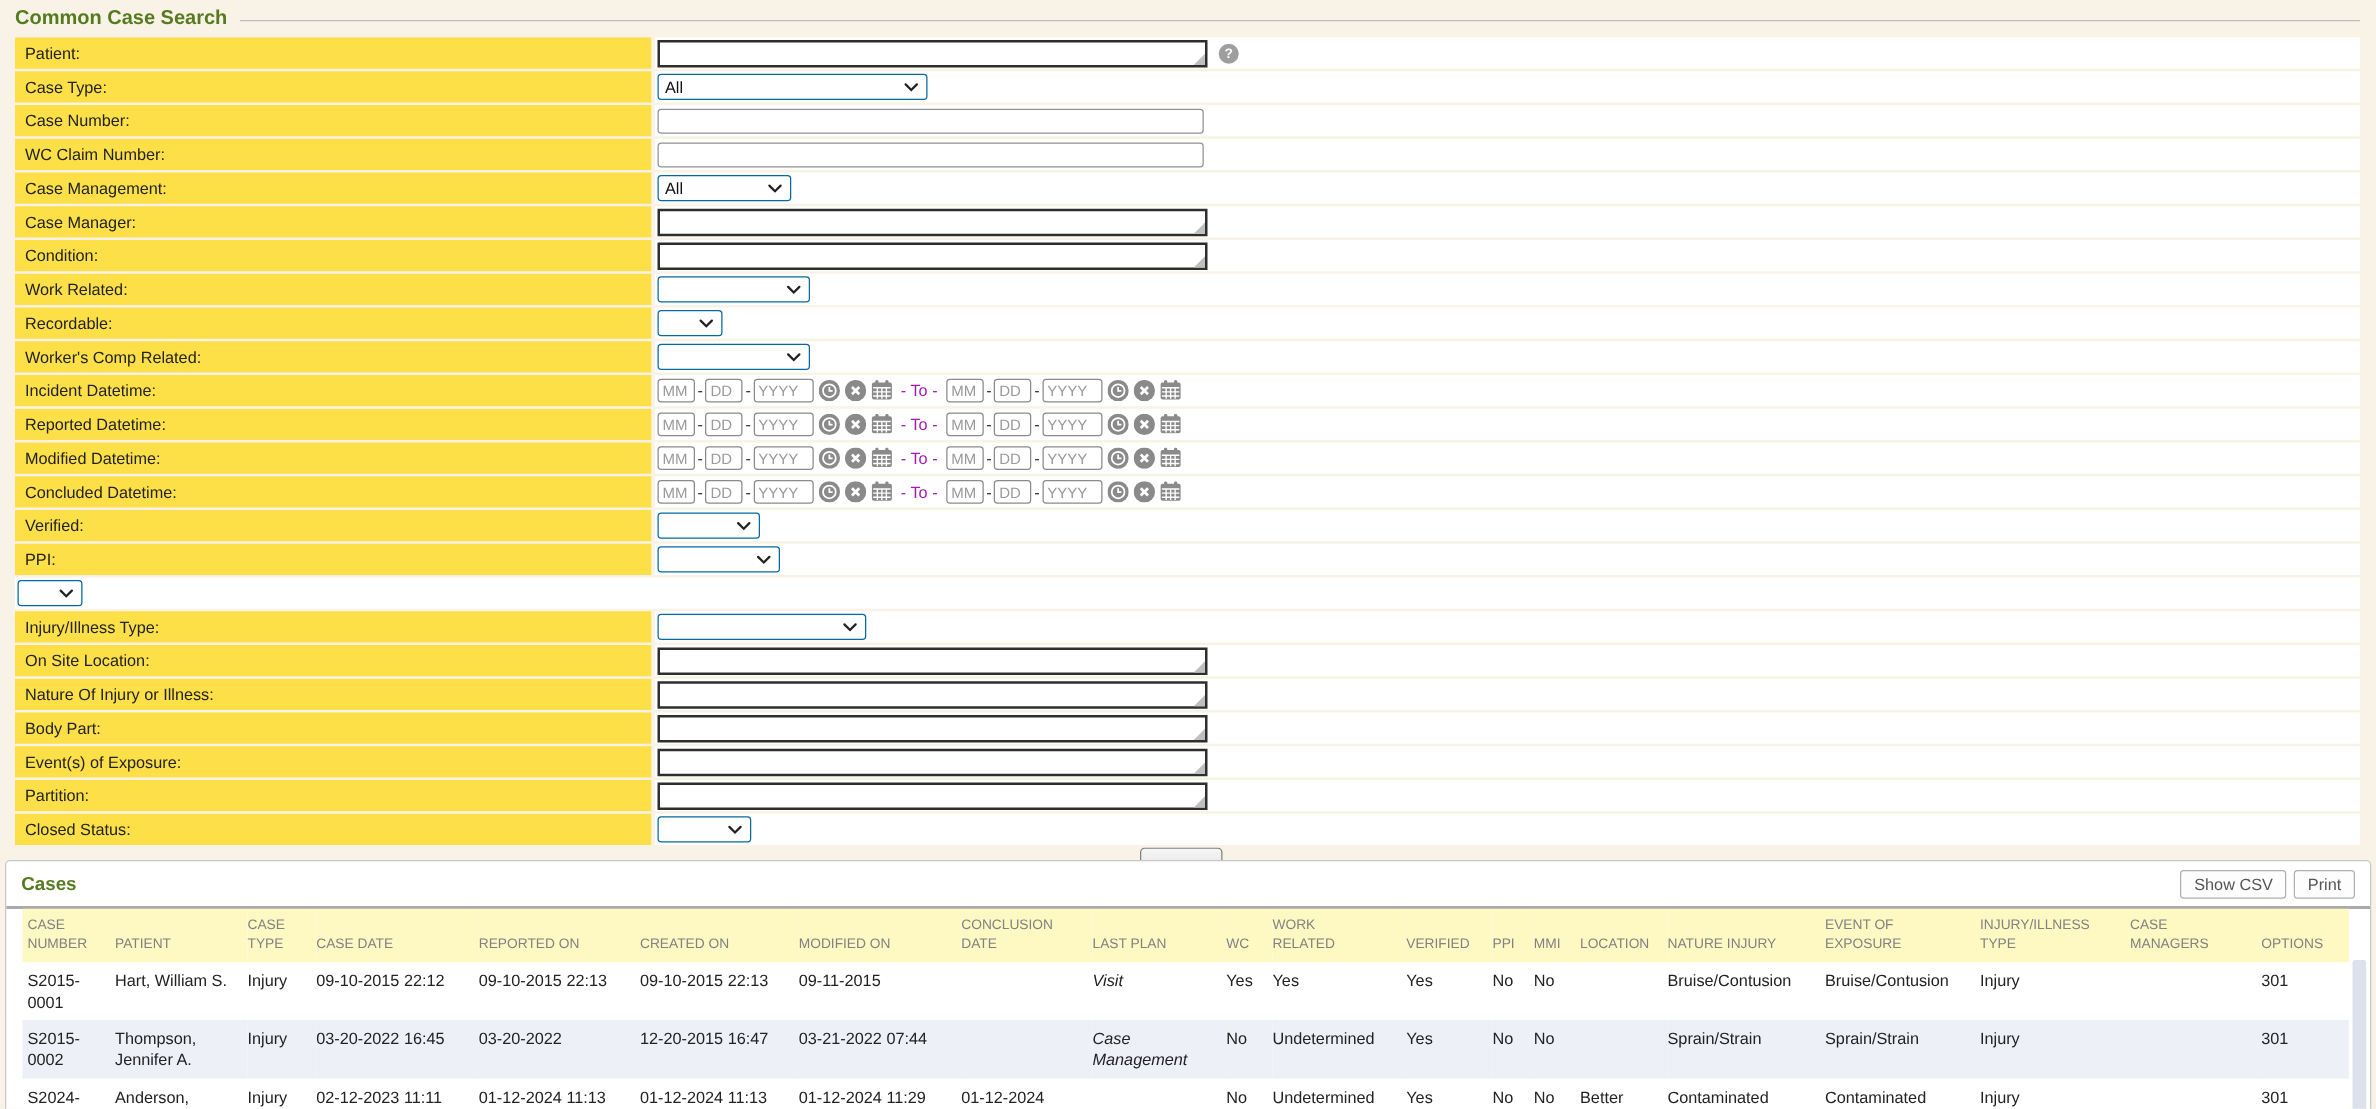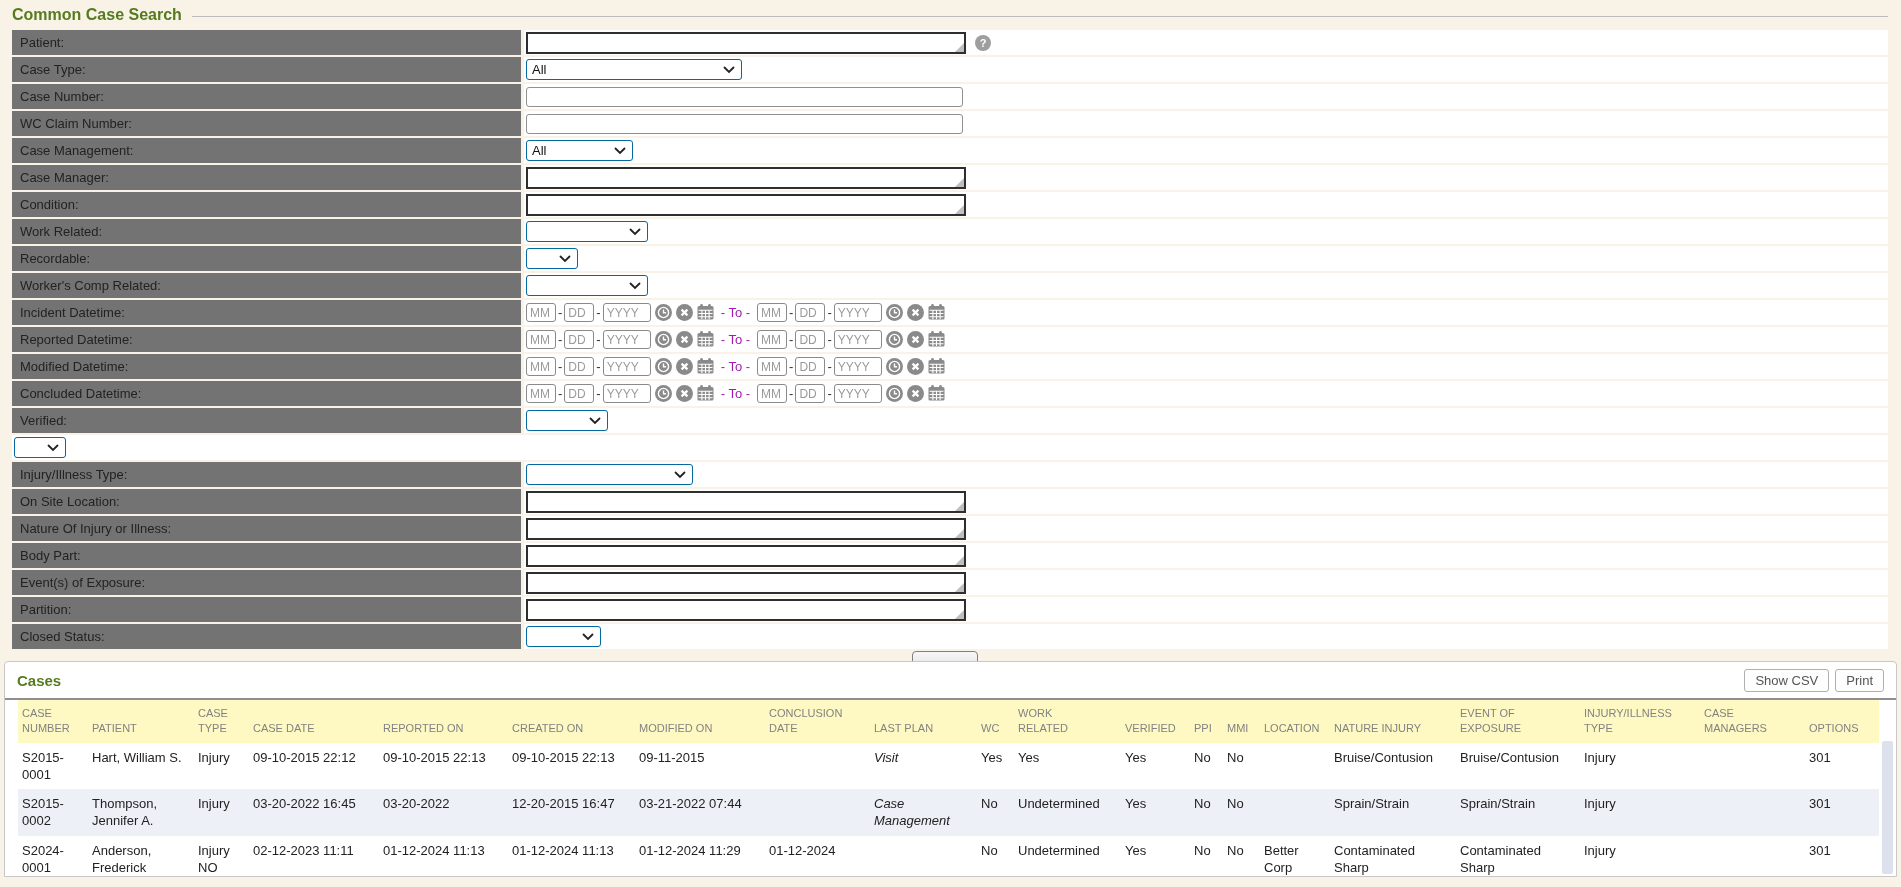--- a/index.html
+++ b/index.html
@@ -8,21 +8,21 @@
     width:1901px; height:887px; overflow:hidden; position:relative;
     background:#f8f3e6; font-family:"Liberation Sans", sans-serif; color:#222;
   }
   
   .form-section { padding:5px 13px 0 12px; }
   .form-title-row { display:flex; align-items:center; gap:10px; margin:1px 0 6px 0; }
   .form-title { color:#567b1f; font-weight:bold; font-size:16px; }
   .legend-line { flex:1; border-top:1px solid #bdbdbd; margin-top:3px; }
   .frow { display:flex; margin-bottom:2px; height:25px; }
   .flabel {
-    width:509px; background:#737373; font-size:13px; color:#222;
+    width:509px; background:#fde047; font-size:13px; color:#222;
     display:flex; align-items:center; padding-left:8px; margin-right:3px; flex:none;
   }
   .fvalue { flex:1; background:#fff; display:flex; align-items:center; padding-left:2px; }
   .darkfield { width:440px; height:22px; border:2px solid #2e2e2e; background:#fff; position:relative; flex:none; }
   .grip { position:absolute; right:0; bottom:0; width:0; height:0;
           border-left:9px solid transparent; border-bottom:9px solid #bfbfbf; }
   .lightfield { width:437px; height:20px; border:1px solid #919191; border-radius:3px;
                 background:#fff; font:13px "Liberation Sans",sans-serif; padding:0 4px; outline:none; }
   .sel { height:21px; border:1px solid #0369a1; border-radius:3px; background:#fff;
          display:flex; align-items:center; justify-content:space-between;
@@ -403,20 +403,33 @@
               <rect x="0.5" y="2" width="16" height="13.5" rx="1.6" fill="#8a8a8a"></rect>
               <path d="M1.5 6.2 H15.5 M1.5 9.5 H15.5 M1.5 12.8 H15.5 M4.9 6.2 V15 M8.5 6.2 V15 M12.1 6.2 V15" stroke="#fff" stroke-width="1.1" fill="none"></path>
             </svg>
           </span>
         </div>
       </div>
       <div class="frow">
         <div class="flabel">Verified:</div>
         <div class="fvalue">
           <div class="sel" style="width: 82px;">
+            <span class="selval"></span>
+            <span style="display: inline-flex;">
+              <svg width="12" height="8" viewBox="0 0 12 8">
+                <path d="M1.5 1.5 L6 6 L10.5 1.5" stroke="#222" stroke-width="1.8" fill="none" stroke-linecap="round"></path>
+              </svg>
+            </span>
+          </div>
+        </div>
+      </div>
+      <div class="frow">
+        <div class="flabel">PPI:</div>
+        <div class="fvalue">
+          <div class="sel" style="width: 98px;">
             <span class="selval"></span>
             <span style="display: inline-flex;">
               <svg width="12" height="8" viewBox="0 0 12 8">
                 <path d="M1.5 1.5 L6 6 L10.5 1.5" stroke="#222" stroke-width="1.8" fill="none" stroke-linecap="round"></path>
               </svg>
             </span>
           </div>
         </div>
       </div>
       <div class="frow">

